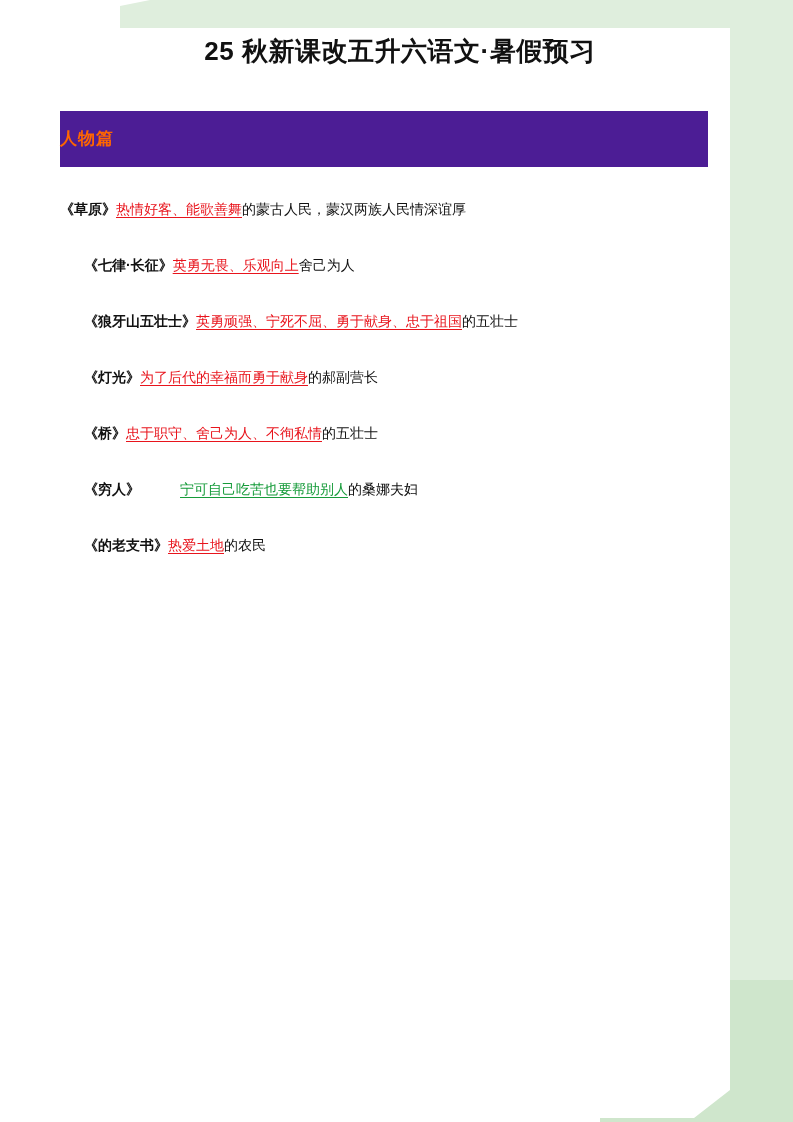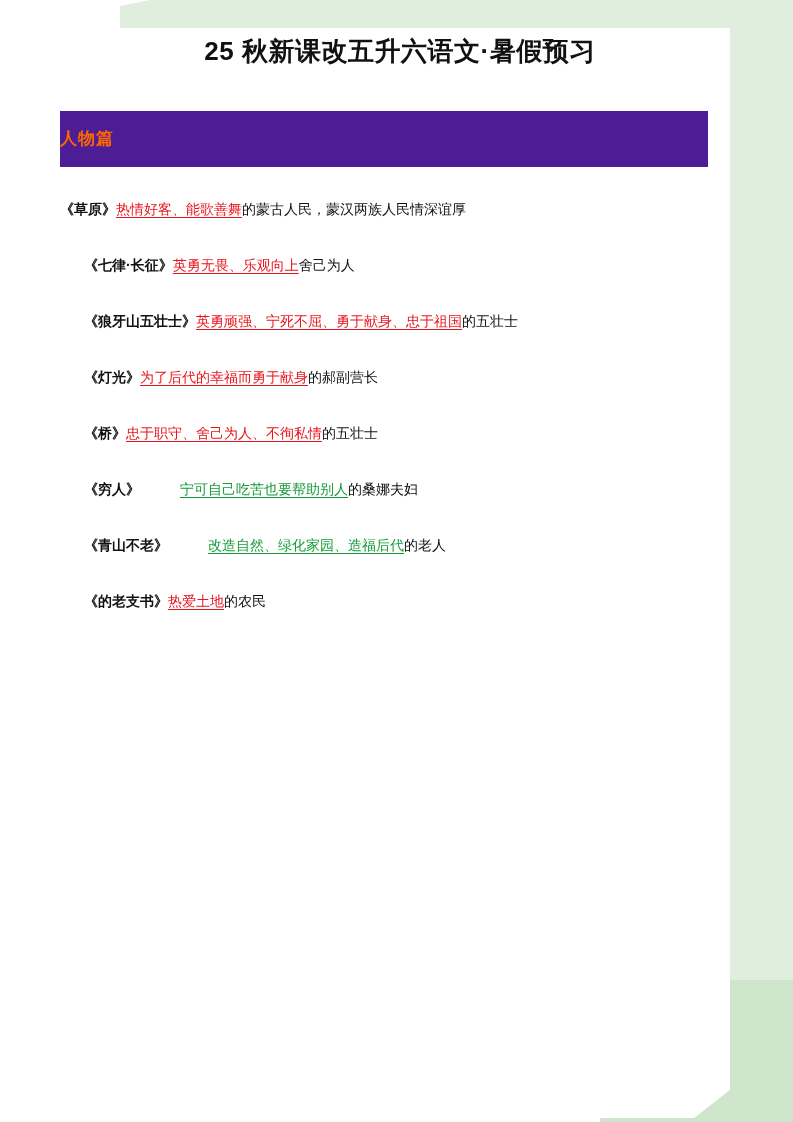--- a/index.html
+++ b/index.html
@@ -155,17 +155,16 @@
     <span class="section-band-label">人物篇</span>
   </div>
 
   <div class="entries" id="entries-list">
       <div class="entry"><span class="work">《草原》</span><span class="hl">热情好客、能歌善舞</span><span class="tail">的蒙古人民，蒙汉两族人民情深谊厚</span></div>
       <div class="entry indent"><span class="work">《七律·长征》</span><span class="hl">英勇无畏、乐观向上</span><span class="tail">舍己为人</span></div>
       <div class="entry indent"><span class="work">《狼牙山五壮士》</span><span class="hl">英勇顽强、宁死不屈、勇于献身、忠于祖国</span><span class="tail">的五壮士</span></div>
       <div class="entry indent"><span class="work">《灯光》</span><span class="hl">为了后代的幸福而勇于献身</span><span class="tail">的郝副营长</span></div>
       <div class="entry indent"><span class="work">《桥》</span><span class="hl">忠于职守、舍己为人、不徇私情</span><span class="tail">的五壮士</span></div>
       <div class="entry indent"><span class="work">《穷人》</span><span class="hl-green">宁可自己吃苦也要帮助别人</span><span class="tail">的桑娜夫妇</span></div>
-      <div class="entry indent"><span class="work">《青山不老》</span><span class="hl-green">改造自然、绿化家园、造福后代</span><span class="tail">的老人</span></div>
       <div class="entry indent"><span class="work">《的老支书》</span><span class="hl">热爱土地</span><span class="tail">的农民</span></div>
     </div>
 
 </div>
 
 </body></html>

